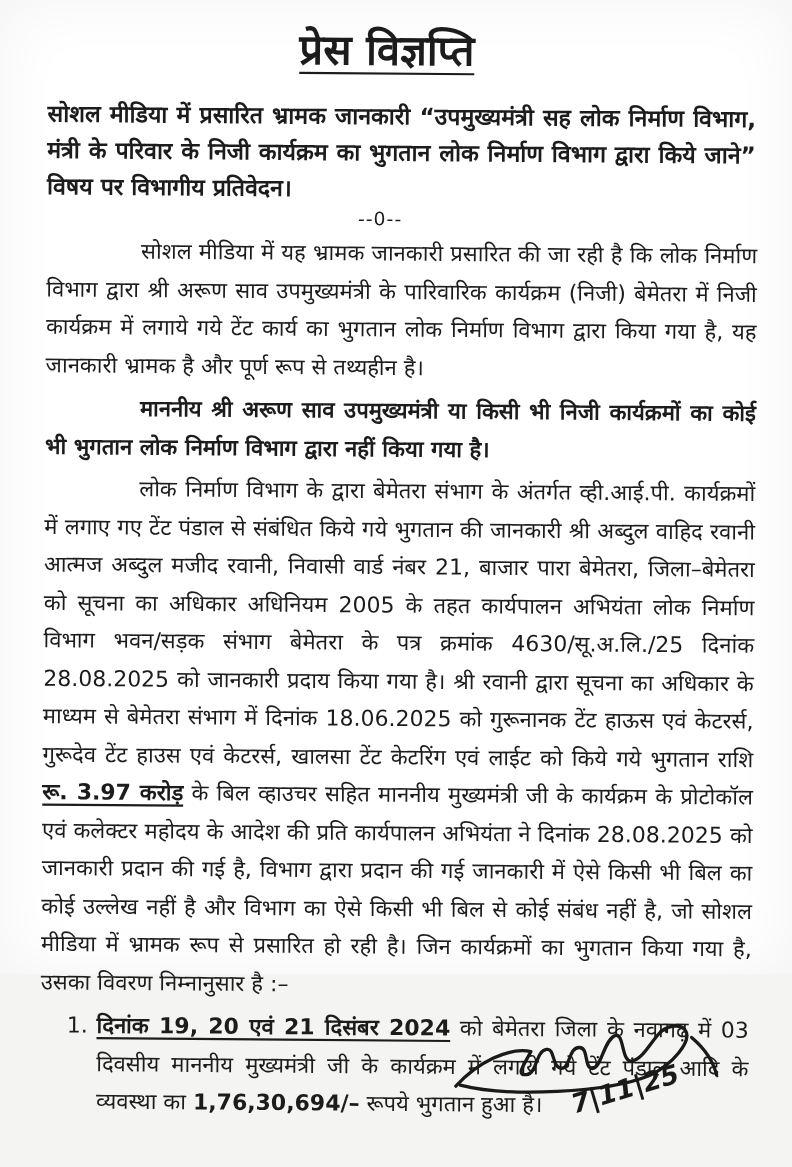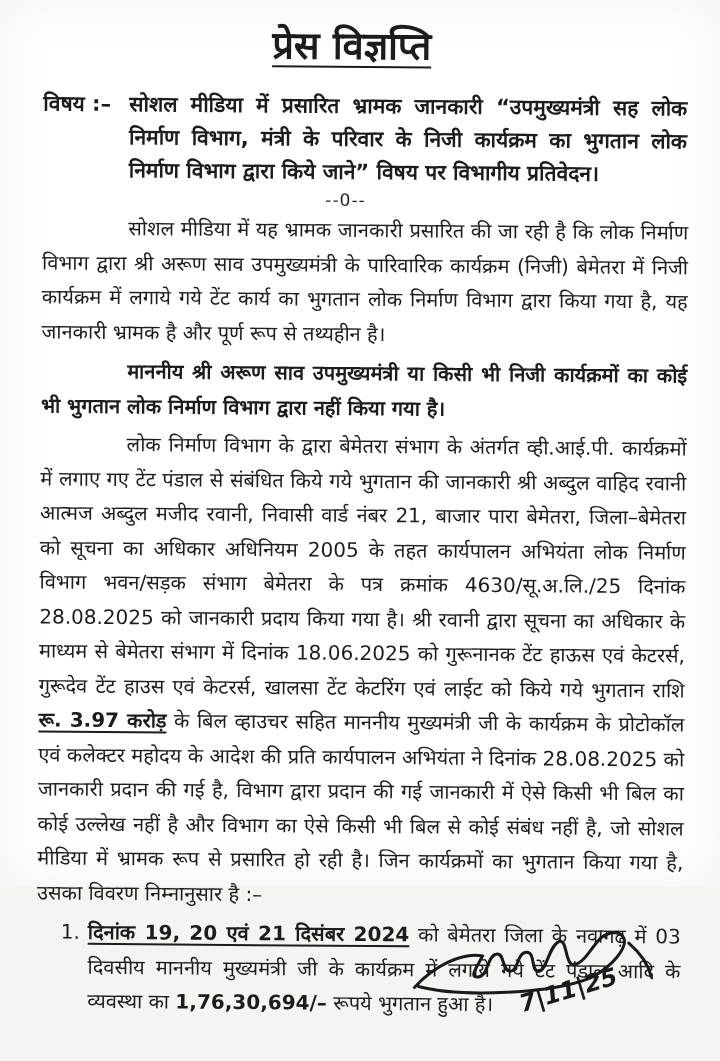--- a/index.html
+++ b/index.html
@@ -75,21 +75,20 @@
 </style>
 </head>
 <body>
 
 <div class="page">
   <div class="tilt">
 
     <h1 class="doc-title">प्रेस विज्ञप्ति</h1>
 
     <div class="subject-row">
-      <span class="subject-label">विषय :–</span>
       <div class="subject-text">सोशल मीडिया में प्रसारित भ्रामक जानकारी “उपमुख्यमंत्री सह लोक निर्माण विभाग, मंत्री के परिवार के निजी कार्यक्रम का भुगतान लोक निर्माण विभाग द्वारा किये जाने” विषय पर विभागीय प्रतिवेदन।</div>
     </div>
 
     <div class="separator">--0--</div>
 
     <p class="body-para">सोशल मीडिया में यह भ्रामक जानकारी प्रसारित की जा रही है कि लोक निर्माण विभाग द्वारा श्री अरूण साव उपमुख्यमंत्री के पारिवारिक कार्यक्रम (निजी) बेमेतरा में निजी कार्यक्रम में लगाये गये टेंट कार्य का भुगतान लोक निर्माण विभाग द्वारा किया गया है, यह जानकारी भ्रामक है और पूर्ण रूप से तथ्यहीन है।</p>
 
     <p class="body-para bold-para">माननीय श्री अरूण साव उपमुख्यमंत्री या किसी भी निजी कार्यक्रमों का कोई भी भुगतान लोक निर्माण विभाग द्वारा नहीं किया गया है।</p>
 
     <p class="body-para para-details"><span>लोक निर्माण विभाग के द्वारा बेमेतरा संभाग के अंतर्गत व्ही.आई.पी. कार्यक्रमों में लगाए गए टेंट पंडाल से संबंधित किये गये भुगतान की जानकारी श्री अब्दुल वाहिद रवानी आत्मज अब्दुल मजीद रवानी, निवासी वार्ड नंबर 21, बाजार पारा बेमेतरा, जिला–बेमेतरा को सूचना का अधिकार अधिनियम 2005 के तहत कार्यपालन अभियंता लोक निर्माण विभाग भवन/सड़क संभाग बेमेतरा के पत्र क्रमांक 4630/सू.अ.लि./25 दिनांक 28.08.2025 को जानकारी प्रदाय किया गया है। श्री रवानी द्वारा सूचना का अधिकार के माध्यम से बेमेतरा संभाग में दिनांक 18.06.2025 को गुरूनानक टेंट हाऊस एवं केटरर्स, गुरूदेव टेंट हाउस एवं केटरर्स, खालसा टेंट केटरिंग एवं लाईट को किये गये भुगतान राशि </span><span class="bold underline">रू. 3.97 करोड़</span><span> के बिल व्हाउचर सहित माननीय मुख्यमंत्री जी के कार्यक्रम के प्रोटोकॉल एवं कलेक्टर महोदय के आदेश की प्रति कार्यपालन अभियंता ने दिनांक 28.08.2025 को जानकारी प्रदान की गई है, विभाग द्वारा प्रदान की गई जानकारी में ऐसे किसी भी बिल का कोई उल्लेख नहीं है और विभाग का ऐसे किसी भी बिल से कोई संबंध नहीं है, जो सोशल मीडिया में भ्रामक रूप से प्रसारित हो रही है। जिन कार्यक्रमों का भुगतान किया गया है, उसका विवरण निम्नानुसार है :–</span></p>

